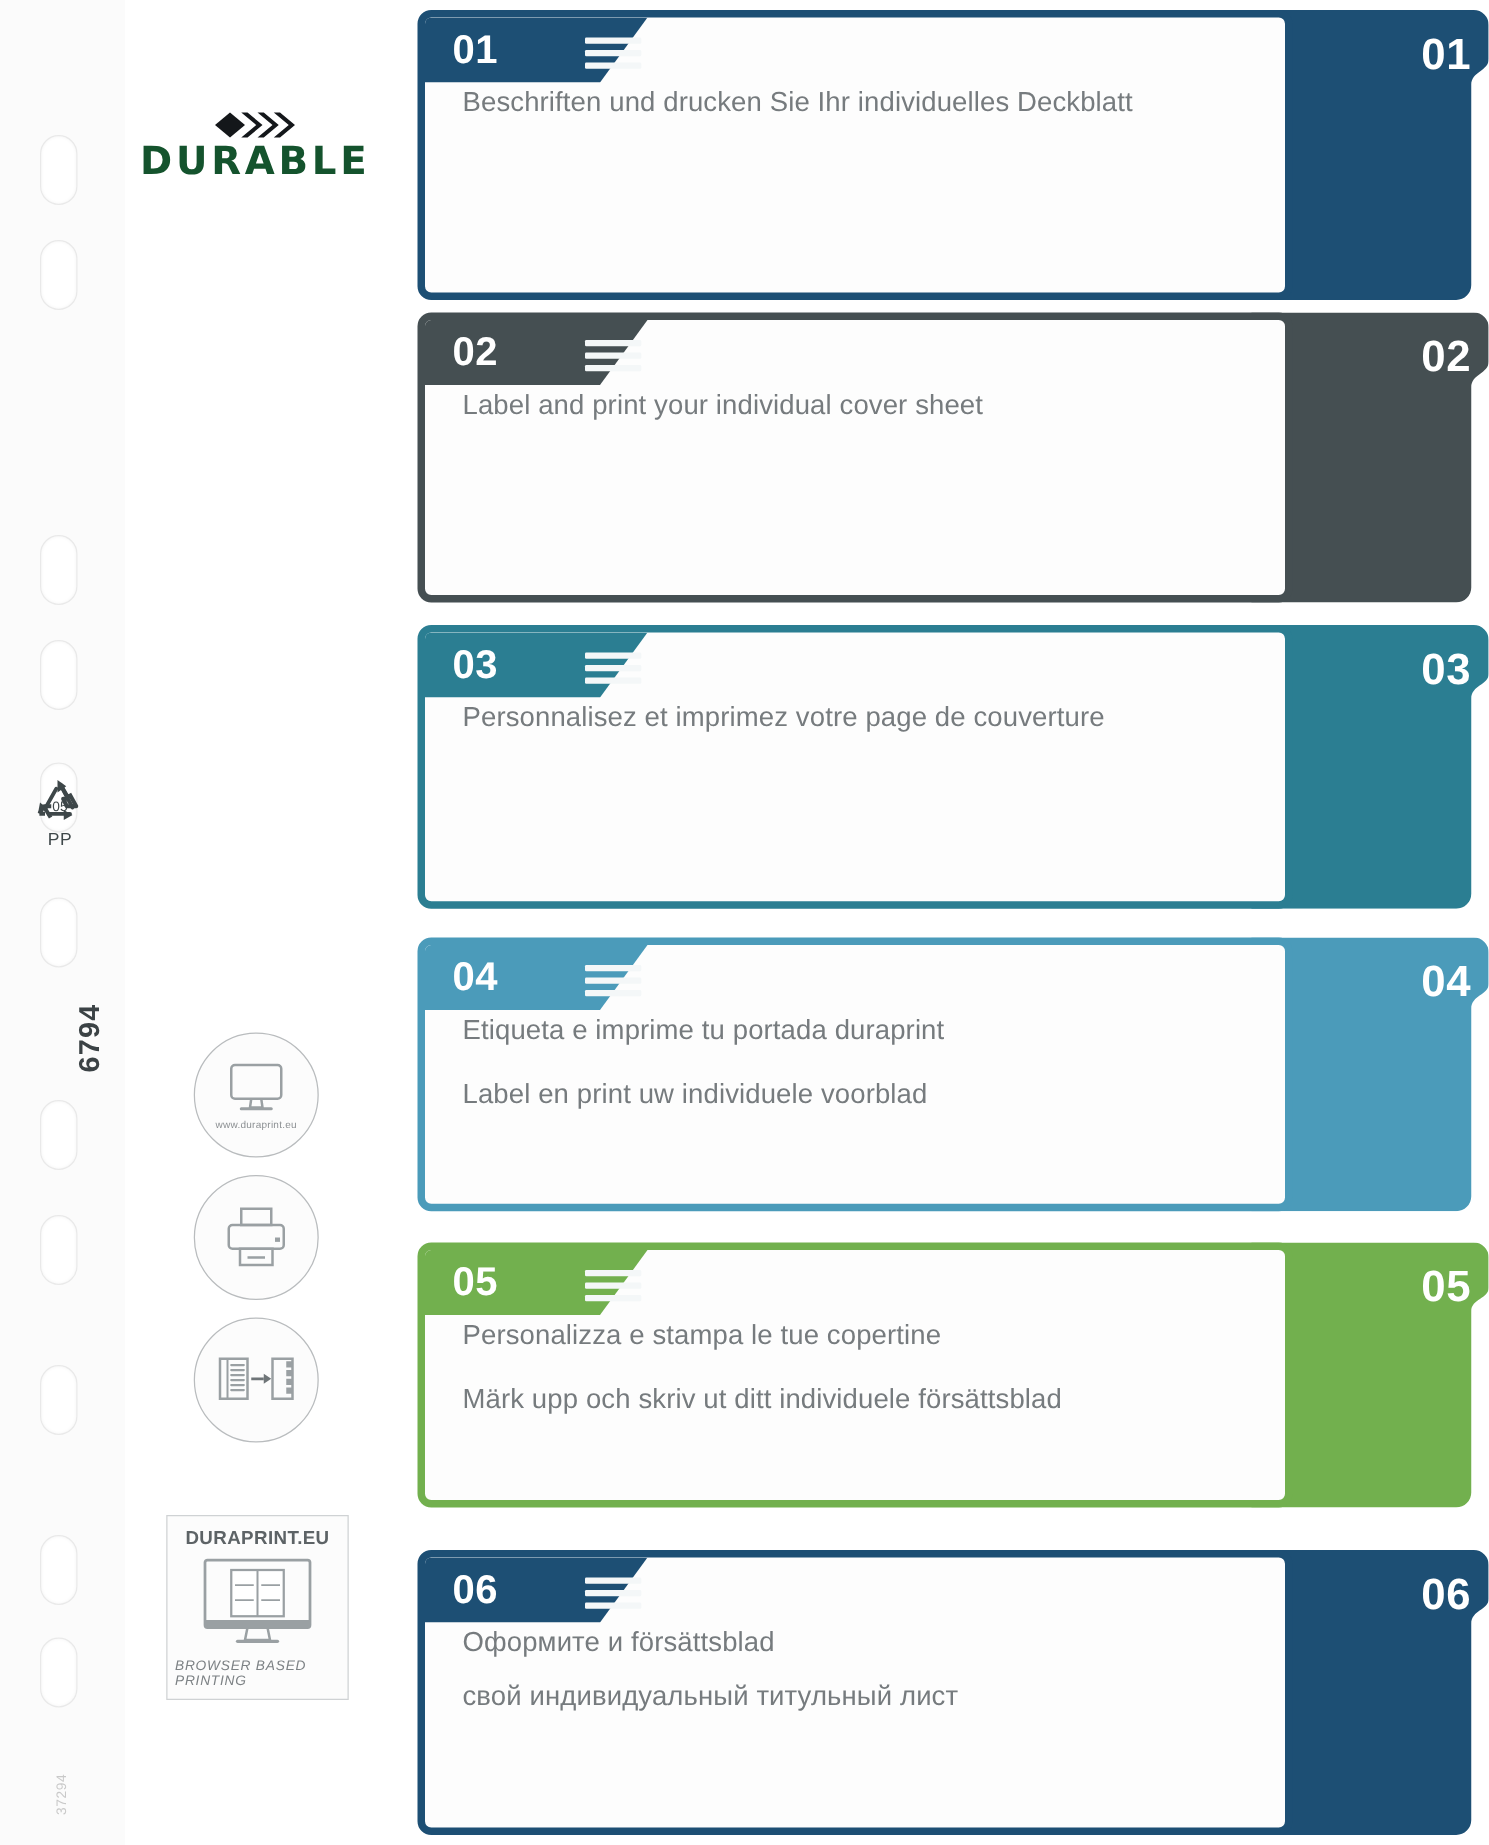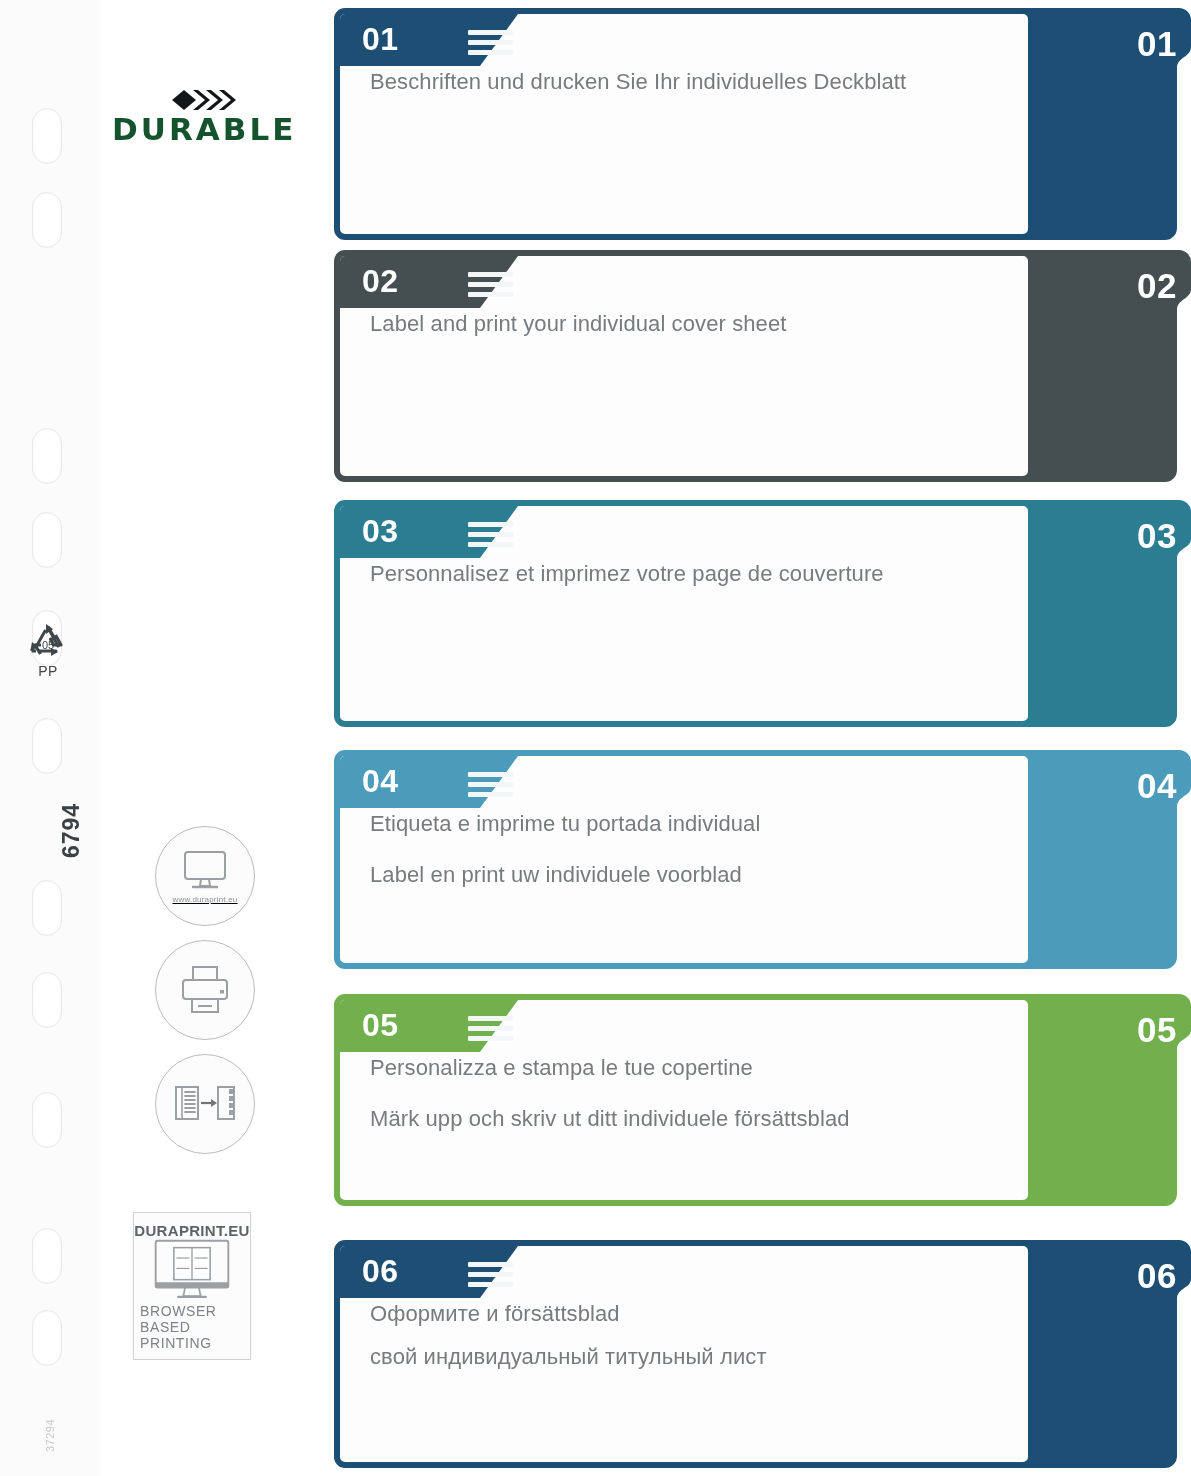--- a/index.html
+++ b/index.html
@@ -97,53 +97,53 @@
     position: absolute;
     left: 155px;
     width: 100px; height: 100px;
     border-radius: 50%;
     border: 1.5px solid #b9bcbe;
     background: #fcfcfc;
     display: flex;
     align-items: center;
     justify-content: center;
     flex-direction: column;
-    text-decoration: underline;
   }
   .circle-icon svg { display: block; }
   .web-url {
     font-size: 8px;
     color: #8c9093;
     margin-top: 2px;
     letter-spacing: 0.2px;
   }
 
   
   .promo-box {
     position: absolute;
     left: 133px; top: 1212px;
-    width: 118px; height: 148px;
+    width: 146px; height: 148px;
     border: 1.5px solid #cfd2d4;
     background: #fcfcfc;
     display: flex;
     flex-direction: column;
     align-items: center;
     justify-content: space-between;
     padding: 9px 6px 8px 6px;
   }
   .promo-title {
     font-size: 15px;
     font-weight: 800;
     color: #5d6366;
     letter-spacing: 0.3px;
   }
   .promo-sub {
-    font-size: 14px;
+    font-size: 11px;
     color: #7d8285;
     letter-spacing: 0.6px;
+    font-style: italic;
   }
 
   
   .divider-row {
     position: absolute;
     left: 334px;
     width: 857px;
   }
 
   
@@ -429,21 +429,21 @@
               <path d="M0,0 H178 L140,52 H0 Z" fill="#4b9bba"></path>
             </svg>
             <div class="card-index">04</div>
             <div class="hamburger">
               <span></span>
               <span></span>
               <span></span>
             </div>
           </div>
           <div class="card-body">
-            <div class="card-line">Etiqueta e imprime tu portada individual</div>
+            <div class="card-line">Etiqueta e imprime tu portada duraprint</div>
             <div class="card-line">Label en print uw individuele voorblad</div>
           </div>
         </div>
       </div>
       <div class="divider-row" style="top: 994px; height: 212px;">
         <div class="tab-slab">
           <svg viewBox="0 0 190 212" preserveAspectRatio="none">
             <path d="M0,0 H178 A12,12 0 0 1 190,12 V36 C190,45 176,45 176,55 V200 A12,12 0 0 1 164,212 H0 Z" fill="#72b04e"></path>
           </svg>
           <div class="tab-number">05</div>

